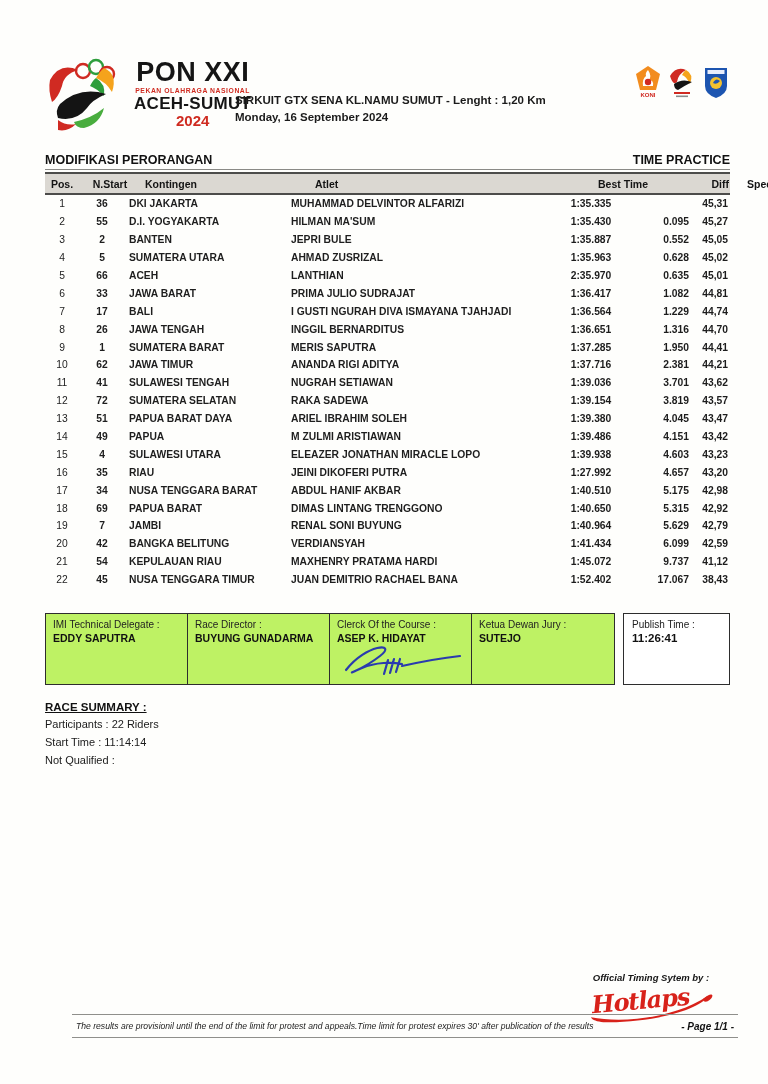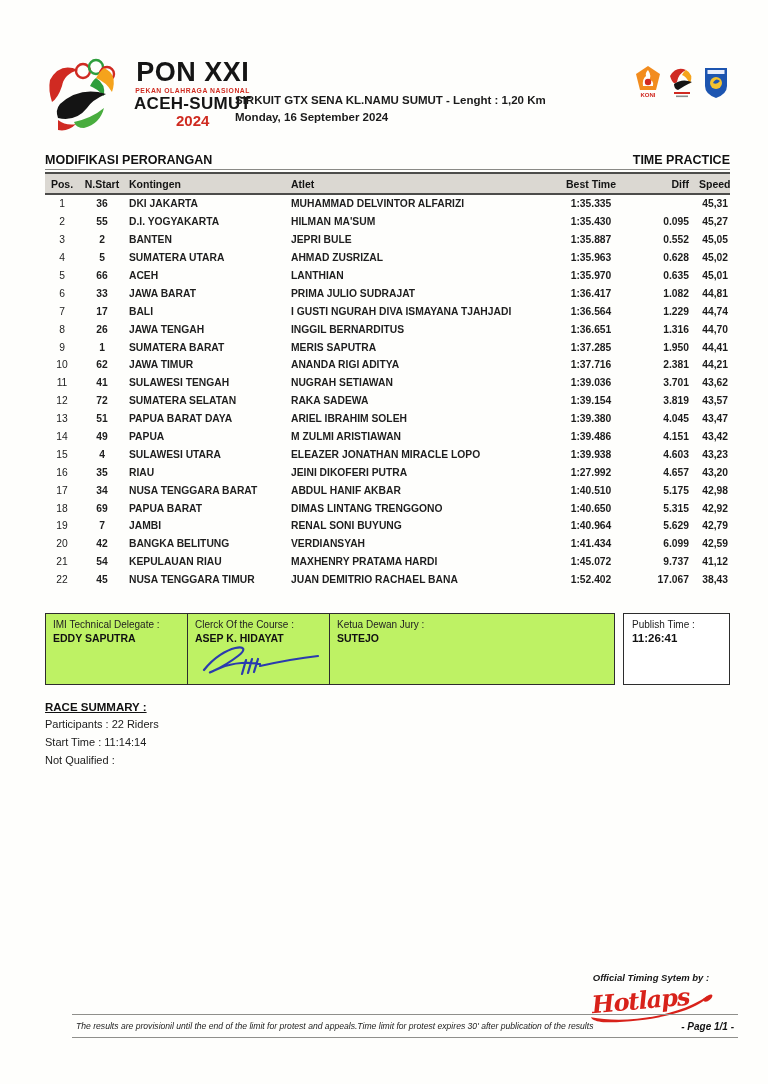--- a/index.html
+++ b/index.html
@@ -25,21 +25,21 @@
     position:absolute;left:45px;right:38px;top:150px;height:17px;
     display:flex;justify-content:space-between;align-items:flex-end;
     border-bottom:1.5px solid #8a8a86;padding-bottom:2px;
   }
   .title-row div{font-size:12.5px;font-weight:bold;color:#111;}
   
   .tbl{position:absolute;left:45px;right:38px;top:172px;}
   .trow{display:flex;align-items:center;}
   .thead{
     background:#dbd8d2;border-top:2px solid #4c4c4a;border-bottom:2px solid #4c4c4a;
-    height:19px;font-weight:bold;font-size:10.5px;color:#141414;
+    height:19px;font-weight:bold;font-size:10.5px;color:#141414;gap:8px;
   }
   .tbody .trow{height:17.9px;font-size:10.3px;}
   .c-pos{width:34px;text-align:center;flex:none;}
   .c-nstart{width:46px;text-align:center;flex:none;font-weight:bold;}
   .c-kont{width:162px;text-align:left;flex:none;padding-left:4px;font-weight:bold;}
   .c-atlet{width:258px;text-align:left;flex:none;font-weight:bold;}
   .c-best{width:84px;text-align:center;flex:none;}
   .c-diff{width:56px;text-align:right;flex:none;padding-right:4px;}
   .c-speed{flex:1;text-align:right;padding-right:2px;}
   .thead .c-pos{text-align:center;}
@@ -190,21 +190,21 @@
       <div class="c-best">1:35.963</div>
       <div class="c-diff">0.628</div>
       <div class="c-speed">45,02</div>
     </div>
 
     <div class="trow">
       <div class="c-pos">5</div>
       <div class="c-nstart">66</div>
       <div class="c-kont">ACEH</div>
       <div class="c-atlet">LANTHIAN</div>
-      <div class="c-best">1:35.970</div>
+      <div class="c-best">2:35.970</div>
       <div class="c-diff">0.635</div>
       <div class="c-speed">45,01</div>
     </div>
 
     <div class="trow">
       <div class="c-pos">6</div>
       <div class="c-nstart">33</div>
       <div class="c-kont">JAWA BARAT</div>
       <div class="c-atlet">PRIMA JULIO SUDRAJAT</div>
       <div class="c-best">1:36.417</div>
@@ -372,20 +372,24 @@
       <div class="c-speed">38,43</div>
     </div>
   </div>
   </div>
 
   <div class="off-row">
     <div class="off-box">
       <div class="off-cell">
         <div class="off-label">IMI Technical Delegate :</div>
         <div class="off-name">EDDY SAPUTRA</div>
+      </div>
+      <div class="off-cell">
+        <div class="off-label">Race Director :</div>
+        <div class="off-name">BUYUNG GUNADARMA</div>
       </div>
       <div class="off-cell">
         <div class="off-label">Clerck Of the Course :</div>
         <div class="off-name">ASEP K. HIDAYAT</div>
         <span class="sig">
           <svg width="135" height="44" viewBox="0 0 135 44">
             <path d="M14,30 C34,4 66,2 48,16 C30,30 6,38 30,28 C44,22 60,22 70,24
                      M56,20 l-4,14 M62,19 l-4,14 M68,19 l-4,13
                      M70,26 C88,22 110,18 128,16" fill="none" stroke="#2a3bae" stroke-width="2.2" stroke-linecap="round"></path>
           </svg>

